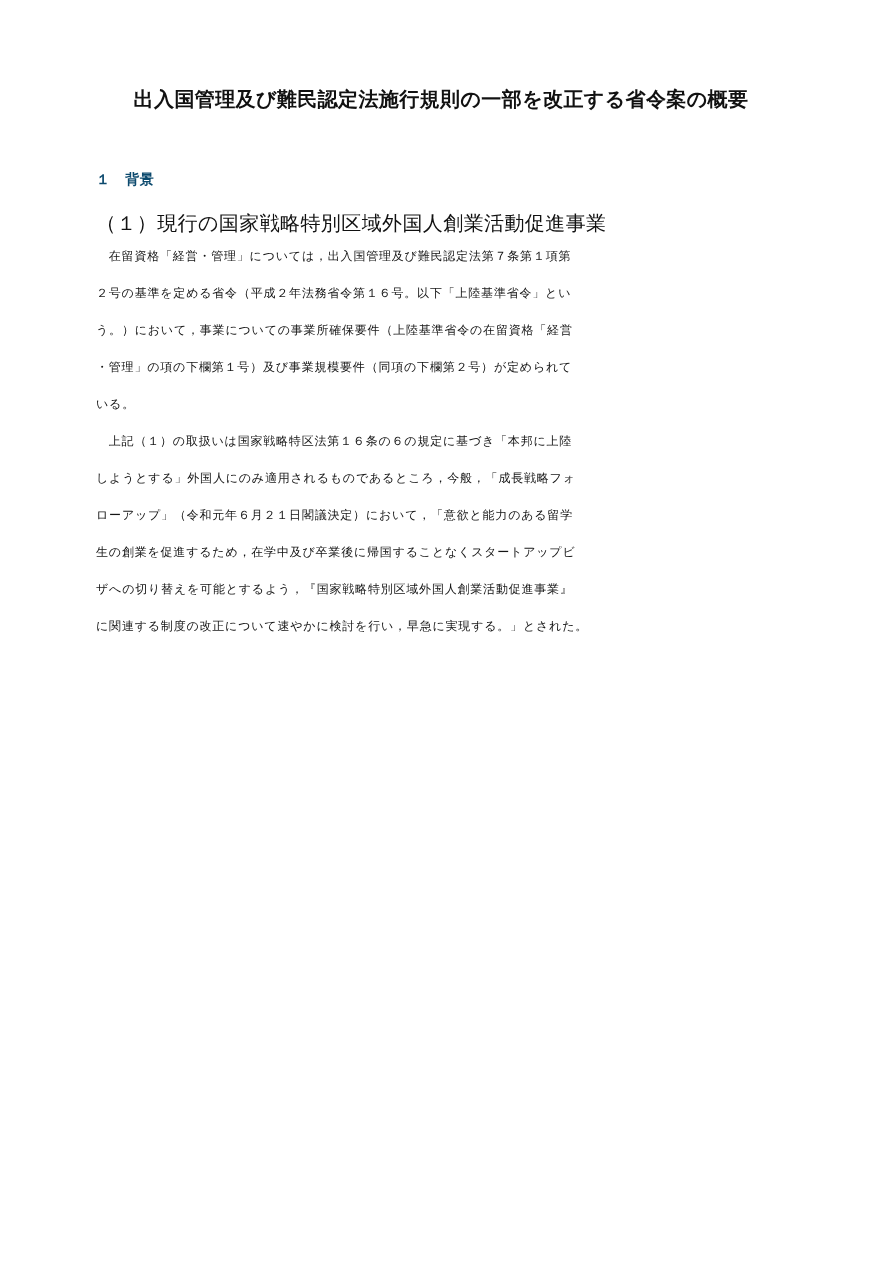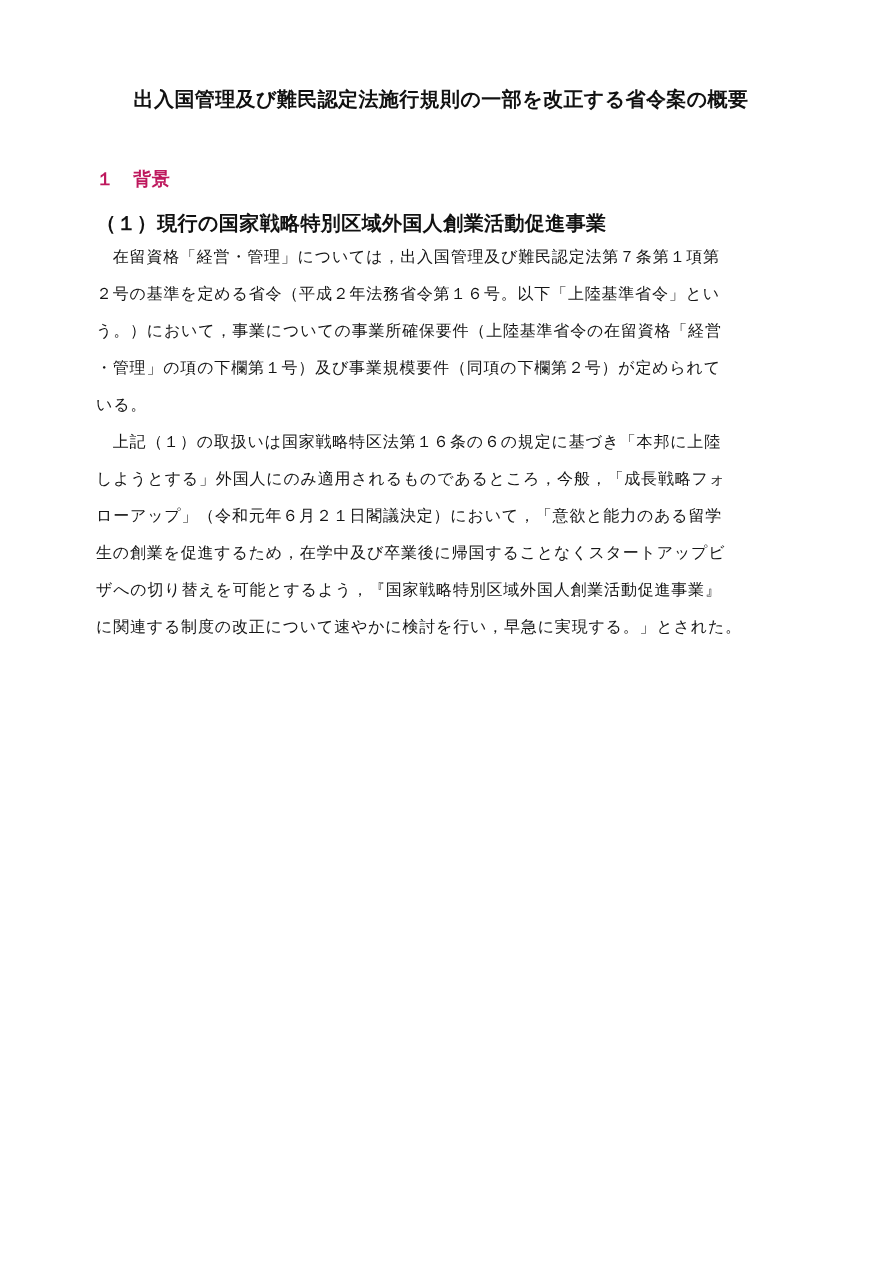--- a/index.html
+++ b/index.html
@@ -26,42 +26,42 @@
     font-weight: bold;
     font-size: 20px;
     line-height: 30px;
     text-align: center;
     letter-spacing: 0.4px;
     color: #111111;
   }
   .section-heading {
     font-family: "Liberation Sans", "DejaVu Sans", sans-serif;
     font-weight: bold;
-    font-size: 18px;
+    font-size: 14px;
     line-height: 30px;
     letter-spacing: 0.6px;
     margin-top: 50px;
-    color: #be185d;
+    color: #0c4a6e;
   }
   .sub-heading {
     font-family: "Liberation Sans", "DejaVu Sans", sans-serif;
-    font-weight: bold;
+    font-weight: normal;
     font-size: 20px;
     line-height: 30px;
     letter-spacing: 0.4px;
     margin-top: 14px;
     color: #111111;
   }
   .sub-heading.rhythm {
     line-height: 37px;
     margin-top: 0;
   }
   .para {
     font-family: "Liberation Serif", "DejaVu Serif", serif;
-    font-size: 16px;
+    font-size: 12px;
     line-height: 37px;
     letter-spacing: 0.8px;
     white-space: pre-line;
     margin: 0;
     color: #151515;
     text-align: left;
   }
   .para.first {
     margin-top: 0;
   }

